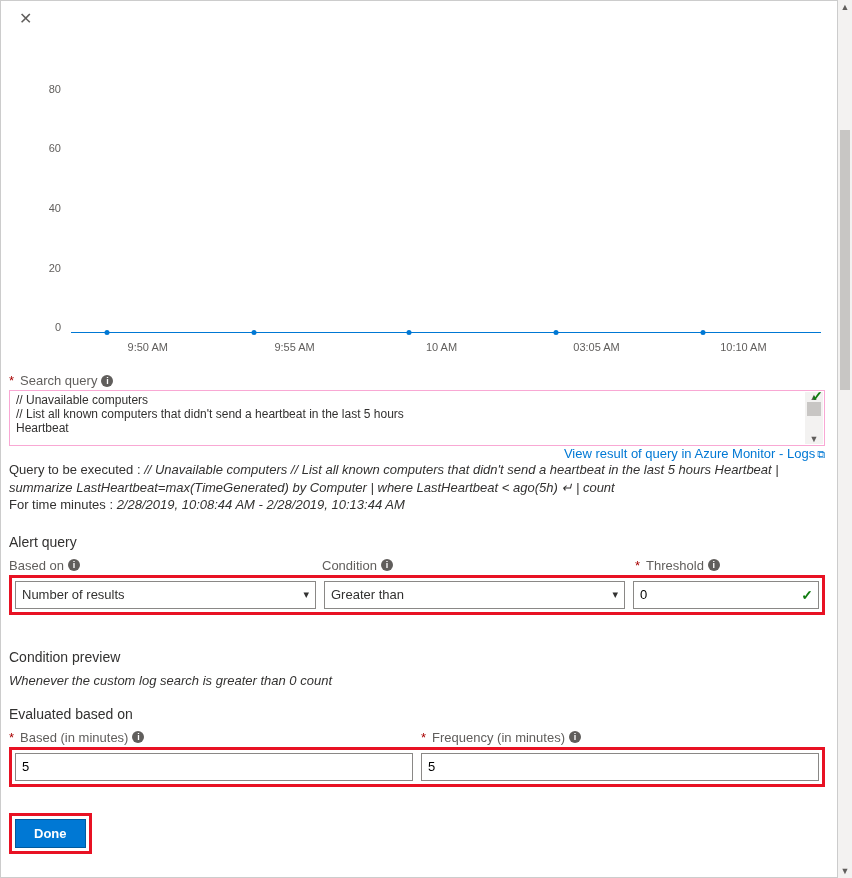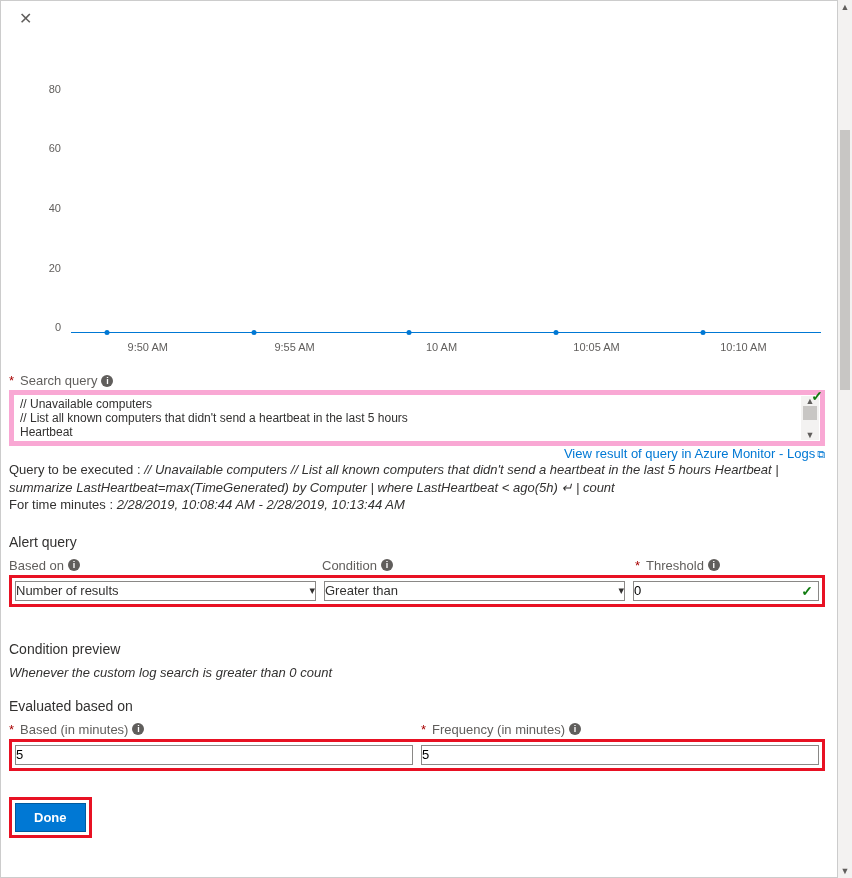--- a/index.html
+++ b/index.html
@@ -105,21 +105,21 @@
     background:#605e5c;
     color:#fff;
     font-size:9px;
     line-height:12px;
     text-align:center;
     font-style:normal;
     font-weight:bold;
   }
   .query-box {
     position:relative;
-    border:5px solid #f9a8d4;
+    border:1px solid #f9a8d4;
     background:#fff;
     margin-top:2px;
     padding:2px 22px 2px 6px;
     height:56px;
     font-size:12px;
   }
   .query-box .ql { white-space:nowrap; overflow:hidden; }
   .query-scroll {
     position:absolute; right:1px; top:1px; bottom:1px; width:18px;
     background:#f3f2f1;
@@ -146,25 +146,25 @@
   .link .ext { font-size:11px; margin-left:2px; }
   .exec-text { font-size:13px; color:#323130; line-height:1.35; }
   .exec-text .it { font-style:italic;text-align:right; }
   .section-head {
     font-size:14px; color:#323130; margin-top:20px; margin-bottom:8px;
   }
   .row { display:flex; gap:8px; }
   .col { flex:1; display:flex; flex-direction:column; }
   .select, .text-input {
     width:100%;
-    height:20px;
+    height:28px;
     border:1px solid #8a8886;
     background:#fff;
     font-size:13px;
-    padding:0 0;
+    padding:0 6px;
     font-family:inherit;
     position:relative;
   }
   .select {
     display:flex; align-items:center; justify-content:space-between;
     cursor:pointer;
   }
   .select .caret { font-size:11px; }
   .threshold-wrap { position:relative; }
   .threshold-wrap .check-abs {
@@ -223,21 +223,21 @@
       <div class="axis-x"></div>
       <div class="series-line"></div>
       <span class="dot" style="left:12%"></span>
       <span class="dot" style="left:30%"></span>
       <span class="dot" style="left:49%"></span>
       <span class="dot" style="left:67%"></span>
       <span class="dot" style="left:85%"></span>
       <span class="xlab" style="left:17%">9:50 AM</span>
       <span class="xlab" style="left:35%">9:55 AM</span>
       <span class="xlab" style="left:53%">10 AM</span>
-      <span class="xlab" style="left:72%">10:05 AM</span>
+      <span class="xlab" style="left:72%">03:05 AM</span>
       <span class="xlab" style="left:90%">10:10 AM</span>
     </div>
 
     <div class="section">
       <div class="lbl">
         <span class="req">*</span>
         <span>Search query</span>
         <span class="info-icon">i</span>
       </div>
       <div style="position:relative">

